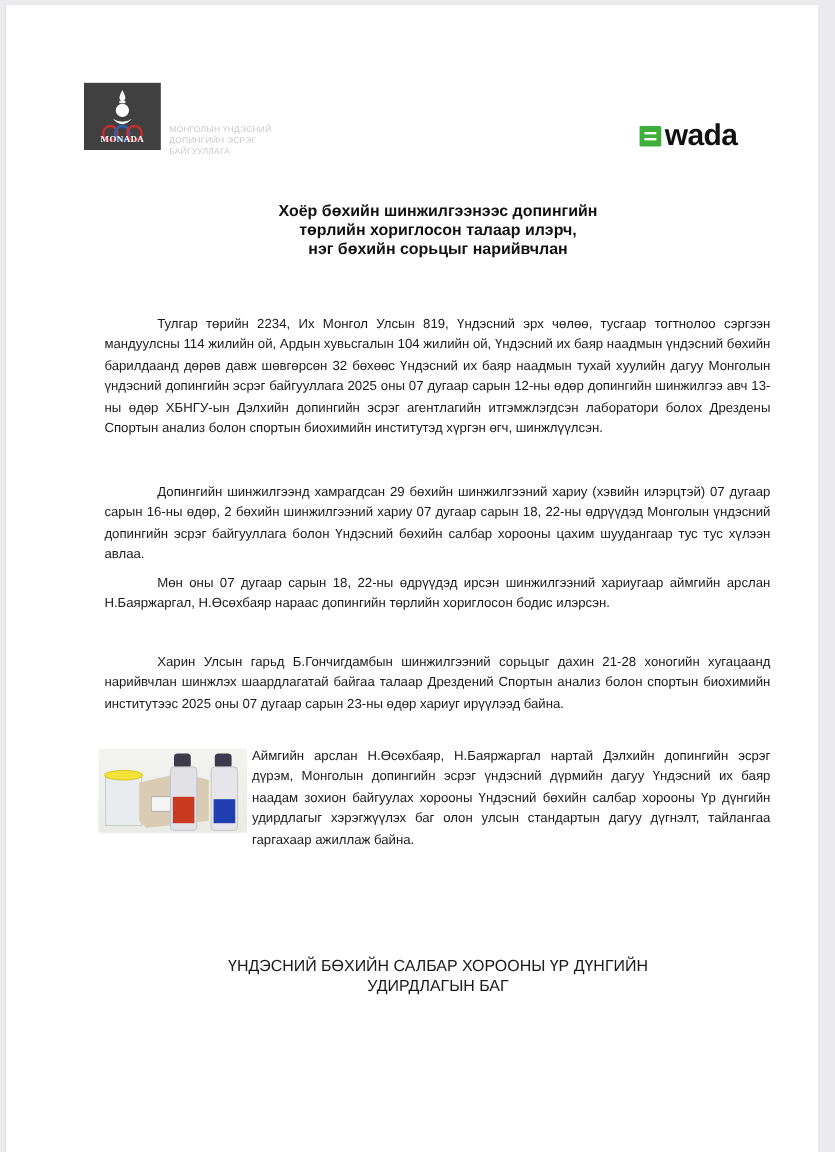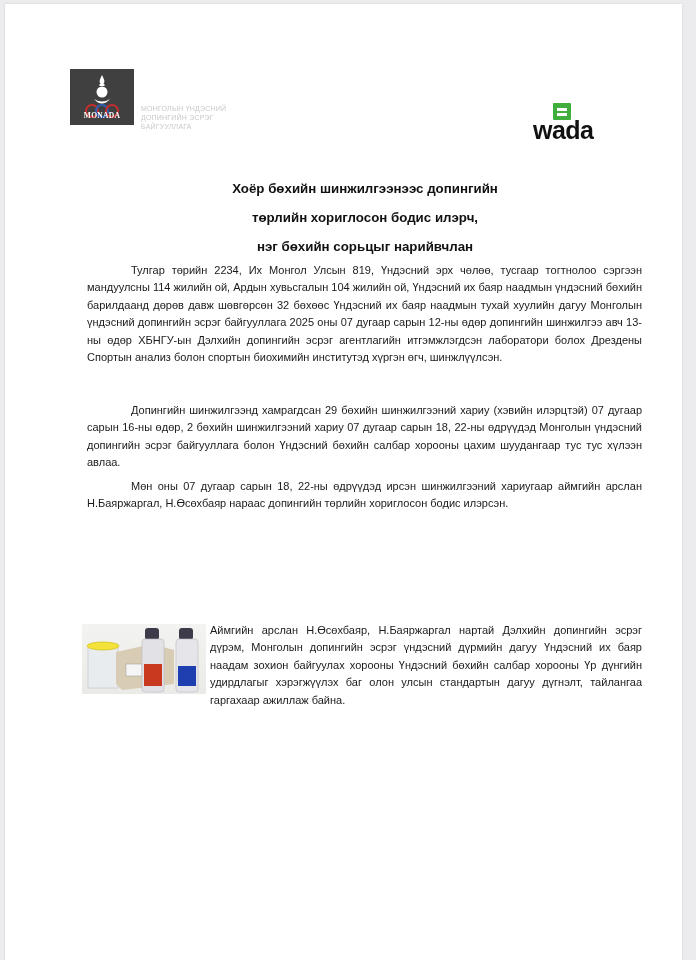--- a/index.html
+++ b/index.html
@@ -40,21 +40,21 @@
       left: 136px; top: 100px;
       width: 110px;
       font-size: 7px;
       line-height: 9px;
       color: #c9c9c9;
       letter-spacing: 0.2px;
     }
     .wada-logo {
       position: absolute;
       left: 528px; top: 99px;
-      display: flex; align-items: center; flex-direction: column;
+      display: flex; align-items: center;
     }
     .wada-mark {
       width: 18px; height: 17px;
       background: #3fae3a;
       position: relative;
       margin-right: 3px;
       border-radius: 1px;
     }
     .wada-mark::before, .wada-mark::after {
       content: ""; position: absolute; left: 4px; right: 4px; height: 2.5px; background: #fff;
@@ -72,21 +72,21 @@
     .doc-title {
       position: absolute;
       left: 140px; top: 164px;
       width: 440px;
       text-align: center;
       font-weight: bold;
       font-size: 13.3px;
       line-height: 16px;
       color: #111;
     }
-    .doc-title div { white-space: nowrap; margin-top: 13px; }
+    .doc-title div { white-space: nowrap; }
     
     .body-text {
       position: absolute;
       left: 82px;
       width: 555px;
       font-size: 11px;
       line-height: 17.4px;
       text-align: justify;
       color: #1a1a1a;
     }
@@ -144,27 +144,28 @@
     <div>БАЙГУУЛЛАГА</div>
   </div>
 
   <div class="wada-logo">
     <span class="wada-mark"></span>
     <span class="wada-text">wada</span>
   </div>
 
   <div class="doc-title">
     <div>Хоёр бөхийн шинжилгээнээс допингийн</div>
-    <div>төрлийн хориглосон бодис илэрч,</div>
+    <div>төрлийн хориглосон талаар илэрч,</div>
     <div>нэг бөхийн сорьцыг нарийвчлан</div>
   </div>
 
   <p id="p1" class="body-text indent">Тулгар төрийн 2234, Их Монгол Улсын  819, Үндэсний эрх чөлөө, тусгаар тогтнолоо сэргээн мандуулсны 114 жилийн ой, Ардын хувьсгалын 104 жилийн ой, Үндэсний их баяр наадмын үндэсний бөхийн барилдаанд дөрөв давж шөвгөрсөн 32 бөхөөс Үндэсний их баяр наадмын тухай хуулийн дагуу Монголын үндэсний допингийн эсрэг байгууллага 2025 оны 07 дугаар сарын 12-ны өдөр допингийн шинжилгээ авч 13-ны өдөр ХБНГУ-ын Дэлхийн допингийн эсрэг агентлагийн итгэмжлэгдсэн  лаборатори болох Дрездены Спортын анализ болон спортын биохимийн институтэд хүргэн өгч, шинжлүүлсэн.</p>
   <p id="p2" class="body-text indent">Допингийн шинжилгээнд хамрагдсан 29 бөхийн шинжилгээний хариу (хэвийн илэрцтэй) 07 дугаар сарын 16-ны өдөр, 2 бөхийн шинжилгээний хариу 07 дугаар сарын 18, 22-ны өдрүүдэд Монголын үндэсний допингийн эсрэг байгууллага болон Үндэсний бөхийн салбар хорооны цахим шуудангаар тус тус хүлээн авлаа.</p>
   <p id="p3" class="body-text indent">Мөн оны 07 дугаар сарын 18, 22-ны өдрүүдэд ирсэн шинжилгээний хариугаар аймгийн арслан Н.Баяржаргал, Н.Өсөхбаяр нараас допингийн төрлийн хориглосон бодис илэрсэн.</p>
+  <p id="p4" class="body-text indent">Харин Улсын гарьд Б.Гончигдамбын шинжилгээний сорьцыг дахин 21-28 хоногийн хугацаанд нарийвчлан шинжлэх шаардлагатай байгаа талаар Дрездений Спортын анализ болон спортын биохимийн институтээс 2025 оны 07 дугаар сарын 23-ны өдөр хариуг ирүүлээд байна.</p>
 
   <div id="p5" class="body-text">
     <div class="photo">
       <svg width="124" height="70" viewBox="0 0 124 70">
 
         <rect x="6" y="22" width="30" height="42" fill="#e9ecef" stroke="#c7cacd" stroke-width="0.8"></rect>
         <ellipse cx="21" cy="22" rx="16" ry="4" fill="#f2e23a" stroke="#d4c31e" stroke-width="0.8"></ellipse>
 
         <polygon points="34,28 70,20 92,26 92,60 40,66 34,60" fill="#d8cdb4"></polygon>
         <rect x="44" y="40" width="16" height="12" fill="#f5f5f5" stroke="#999" stroke-width="0.5"></rect>
@@ -174,13 +175,17 @@
         <rect x="62" y="40" width="18" height="22" fill="#c8391f"></rect>
 
         <rect x="97" y="4" width="14" height="12" rx="3" fill="#3d3a4a"></rect>
         <rect x="94" y="15" width="22" height="53" rx="3" fill="#e6e6ea" stroke="#b9b9c0" stroke-width="0.6"></rect>
         <rect x="96" y="42" width="18" height="20" fill="#1f3fb0"></rect>
       </svg>
     </div>
     <span>Аймгийн арслан Н.Өсөхбаяр, Н.Баяржаргал нартай Дэлхийн допингийн эсрэг дүрэм, Монголын допингийн эсрэг үндэсний дүрмийн дагуу Үндэсний их баяр наадам зохион байгуулах хорооны Үндэсний бөхийн салбар хорооны Үр дүнгийн удирдлагыг хэрэгжүүлэх баг олон улсын стандартын дагуу дүгнэлт, тайлангаа гаргахаар ажиллаж байна.</span>
   </div>
 
+  <div class="signature">
+    <div>ҮНДЭСНИЙ БӨХИЙН САЛБАР ХОРООНЫ ҮР ДҮНГИЙН</div>
+    <div>УДИРДЛАГЫН БАГ</div>
+  </div>
 </div>
 
 </body></html>

